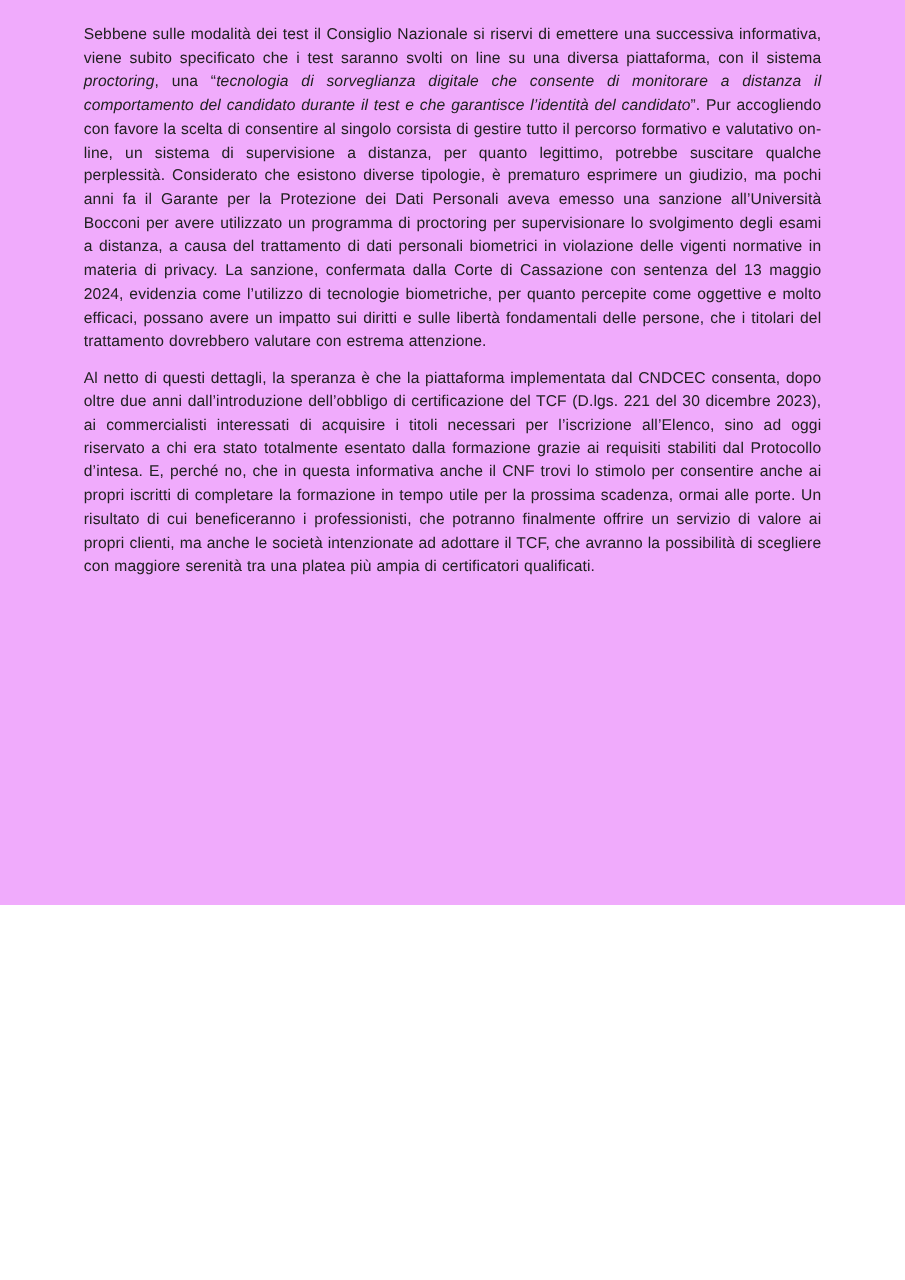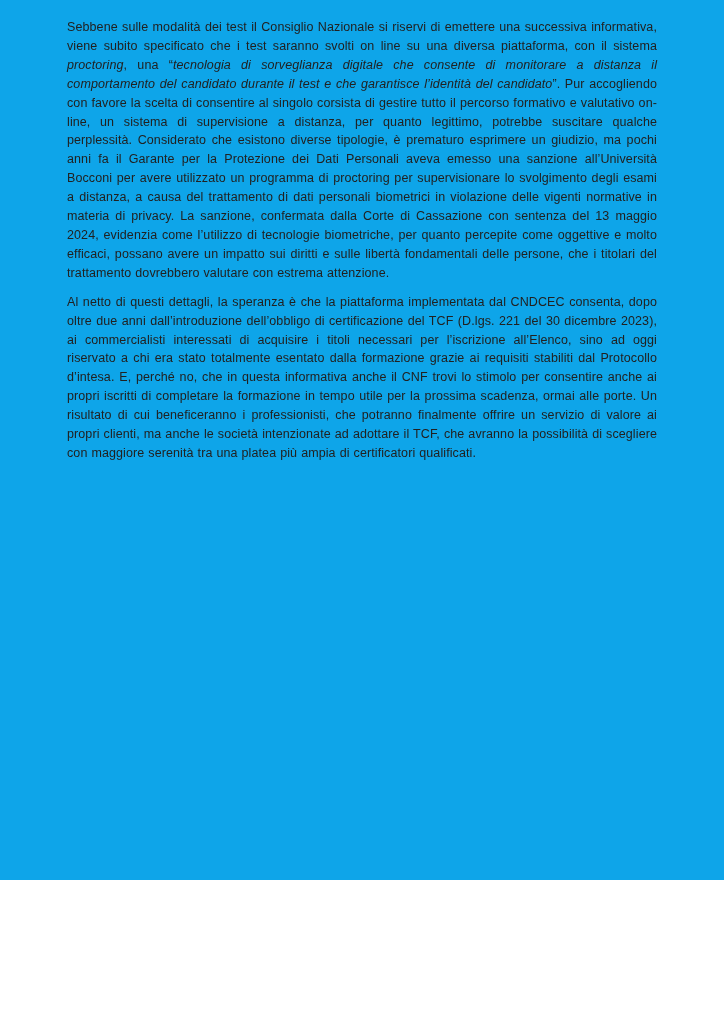--- a/index.html
+++ b/index.html
@@ -9,22 +9,22 @@
   }
   body {
     width: 724px;
     height: 1024px;
     overflow: hidden;
     font-family: "Liberation Sans", sans-serif;
   }
   .page {
     box-sizing: border-box;
     width: 724px;
-    height: 880px;
-    background: #0ea5e9;
+    height: 724px;
+    background: #f0abfc;
     padding: 18px 67px 0 67px;
   }
   .doc-body p.para {
     margin: 0 0 10px 0;
     font-size: 12.5px;
     line-height: 18.9px;
     text-align: justify;
     color: #212121;
     letter-spacing: 0.1px;
     word-spacing: 0.4px;

